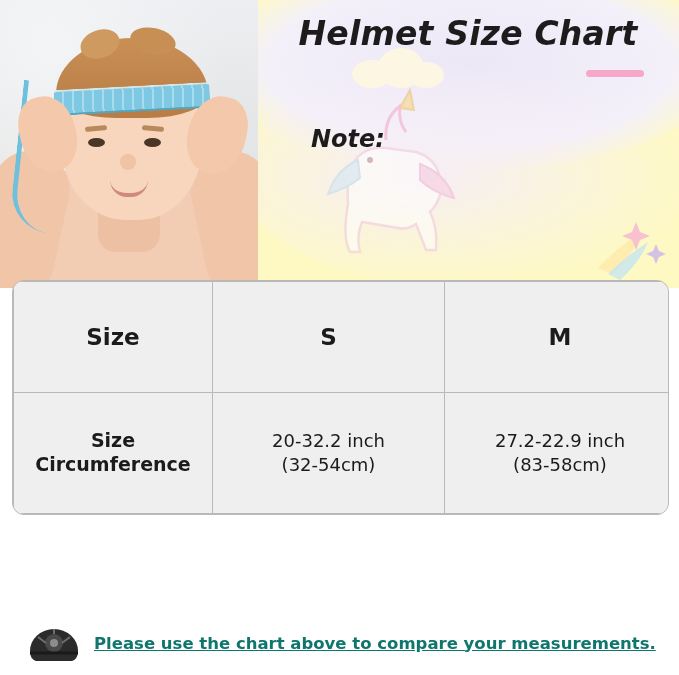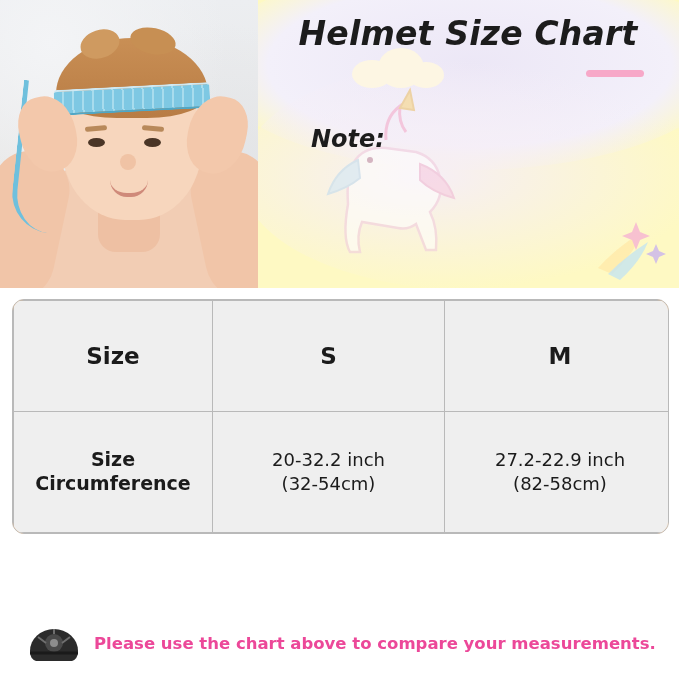--- a/index.html
+++ b/index.html
@@ -232,21 +232,21 @@
     width: 400px;
     font-size: 19.5px;
     font-weight: bold;
     color: #1c1c1c;
     line-height: 1.12;
   }
 
   
   .table-wrap {
     position: absolute;
-    left: 12px; top: 299px;
+    left: 12px; top: 280px;
     width: 655px;
     border: 1px solid #b9b9b9;
     border-radius: 12px;
     overflow: hidden;
     background: #fdba74;
   }
   table {
     border-collapse: collapse;
     width: 100%;
     table-layout: fixed;
@@ -291,21 +291,22 @@
   .helmet-icon {
     position: relative;
     width: 56px; height: 44px;
     margin-left: 14px;
     flex: 0 0 auto;
   }
   .footer-text {
     margin-left: 12px;
     font-size: 16.5px;
     font-weight: bold;
-    color: #ec4899;
+    color: #0f766e;
+    text-decoration: underline;
   }
 </style>
 </head>
 <body>
 
 <div class="page">
 
   <div class="top">
     <div class="wash-a"></div>
     <div class="wash-b"></div>
@@ -380,21 +381,21 @@
           <td>
             <div class="cell-strong">Size</div>
             <div class="cell-strong">Circumference</div>
           </td>
           <td>
             <div class="cell-normal">20-32.2 inch</div>
             <div class="cell-normal">(32-54cm)</div>
           </td>
           <td>
             <div class="cell-normal">27.2-22.9 inch</div>
-            <div class="cell-normal">(82-58cm)</div>
+            <div class="cell-normal">(83-58cm)</div>
           </td>
         </tr>
 
       </tbody>
     </table>
   </div>
 
   <div class="footer">
     <svg class="helmet-icon" viewBox="0 0 56 44">
       <path d="M4 30 a24 22 0 0 1 48 0 q0 8-6 10 l-36 0 q-6-2-6-10 z" fill="#2b2b2b"></path>

